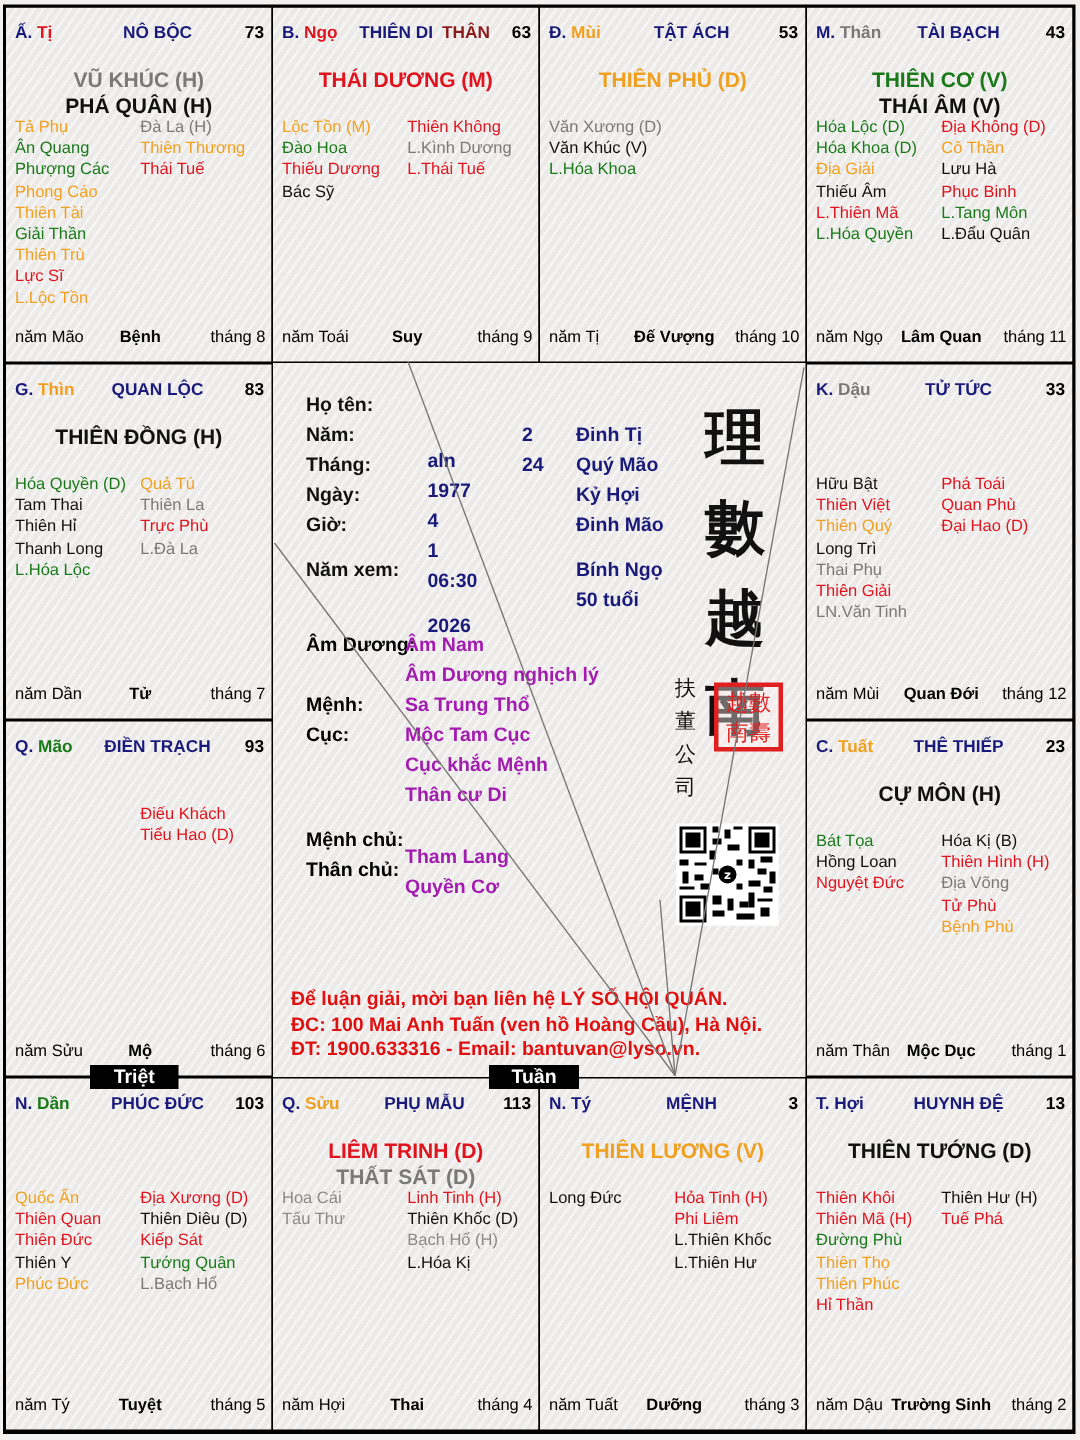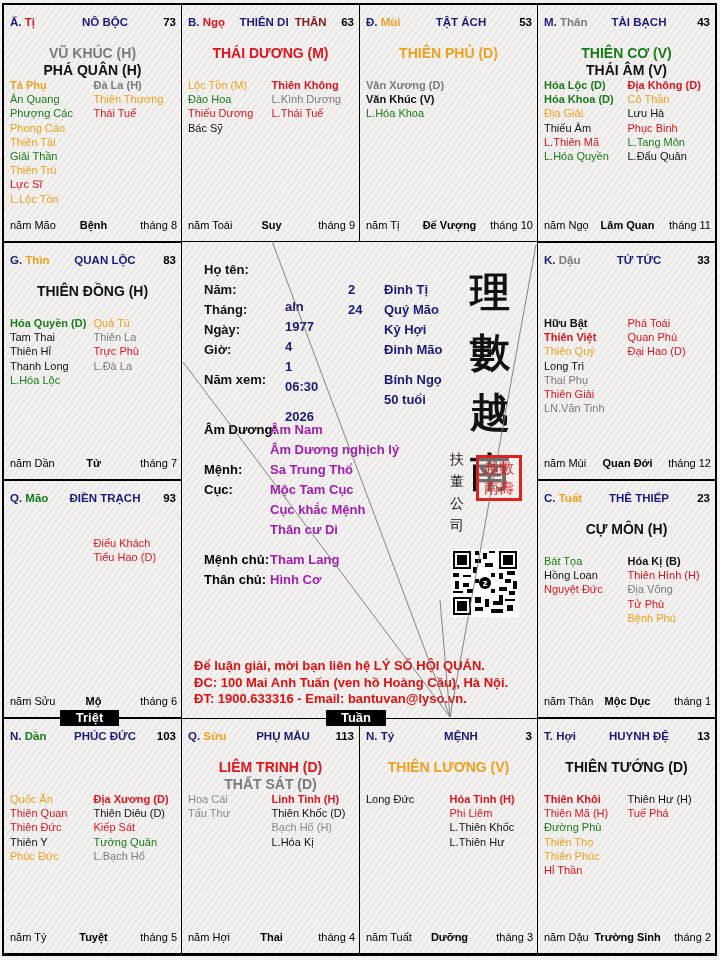--- a/index.html
+++ b/index.html
@@ -23,21 +23,21 @@
   .hdr .pname .than { color: #8b1a1a; margin-left: 6px; }
   .hdr .age { position: absolute; right: 0; color: #000; }
   .palace .main { position: absolute; top: 40px; left: 0; right: 0; text-align: center; font-size: 14px; font-weight: bold; line-height: 17px; }
   .palace .stars { position: absolute; top: 73px; left: 6px; right: 4px; display: flex; }
   .palace .col { width: 50%; line-height: 14.2px; font-size: 11px; white-space: nowrap; }
   .palace .col.right { padding-left: 0; }
   .palace .ftr { position: absolute; bottom: 8px; left: 6px; right: 4px; height: 14px; font-size: 11px; }
   .ftr .nam { position: absolute; left: 0; }
   .ftr .phase { position: absolute; left: 0; right: 0; text-align: center; font-weight: bold; }
   .ftr .thang { position: absolute; right: 0; }
-  .b { font-weight: bold; }
+  .b { font-weight: normal; }
   .info { position: absolute; font-size: 13px; font-weight: bold; line-height: 20px; }
   .info .lbl { color: #111; }
 
   #seal { position: absolute; left: 455px; top: 262px; width: 70px; }
   .calli { font-family: "DejaVu Serif", serif; font-size: 40px; font-weight: bold; color: #111; text-align: center; line-height: 60px; }
   .stamp { position: absolute; left: 476px; top: 455px; width: 46px; height: 46px; border: 3px solid #e02020; background: rgba(255,240,240,0.4); color: #e02020; font-size: 15px; display: flex; flex-wrap: wrap; align-items: center; justify-content: center; font-family: "DejaVu Serif", serif; line-height: 18px; }
   .vert { position: absolute; left: 449px; top: 448px; width: 16px; font-family: "DejaVu Serif", serif; font-size: 14px; line-height: 22px; color: #111; text-align: center; }
   .qr { position: absolute; left: 451px; top: 549px; width: 68px; height: 68px; background: #fff; }
 
   #contact { position: absolute; left: 194px; top: 658px; font-size: 13px; font-weight: bold; color: #e01010; line-height: 16.5px; }
@@ -428,22 +428,22 @@
   <div style="margin-top:10px">Mệnh chủ:</div>
   <div>Thân chủ:</div>
 </div>
 <div class="info" style="left:270px; top:420px; color:#a21caf;">
   <div>Âm Nam</div>
   <div>Âm Dương nghịch lý</div>
   <div>Sa Trung Thổ</div>
   <div>Mộc Tam Cục</div>
   <div>Cục khắc Mệnh</div>
   <div>Thân cư Di</div>
-  <div style="margin-top:10px">Tham Lang</div>
-  <div>Hình Cơ</div>
+  <div style="margin-top:21px">Tham Lang</div>
+  <div>Quyền Cơ</div>
 </div>
 
 <div id="seal">
   <div class="calli">理</div>
   <div class="calli">數</div>
   <div class="calli">越</div>
   <div class="calli">南</div>
 </div>
 <div class="vert">
   <div>扶</div>

